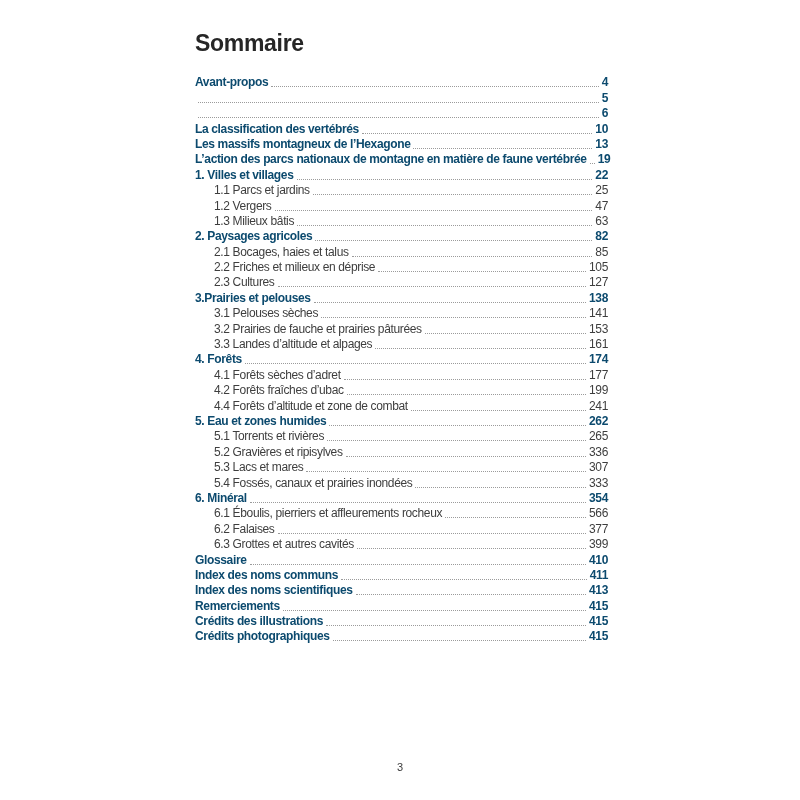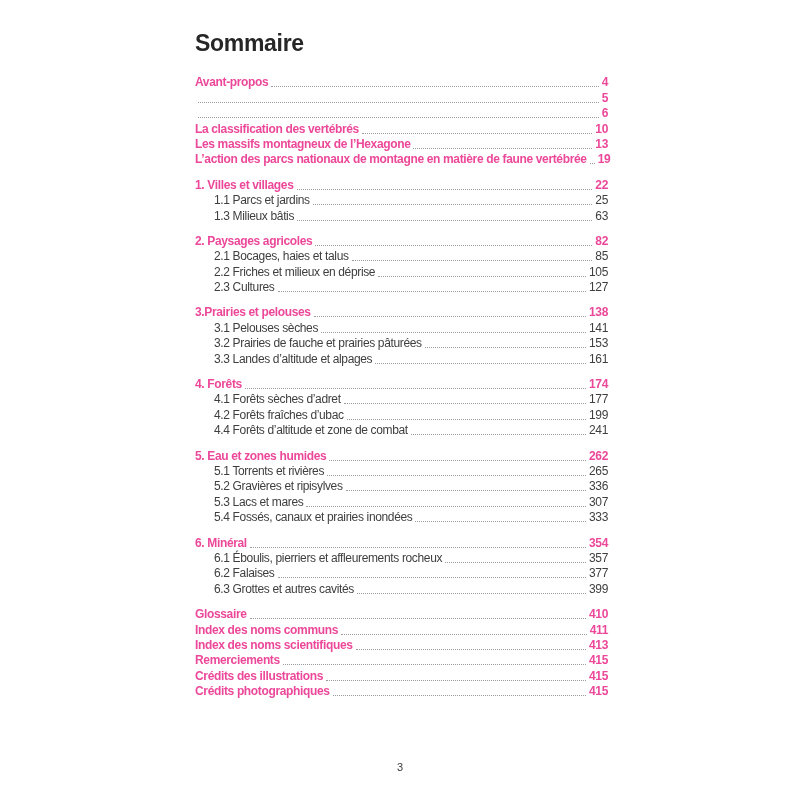--- a/index.html
+++ b/index.html
@@ -25,21 +25,21 @@
   }
   h1.title {
     margin: 0 0 19px 0;
     font-size: 23px;
     line-height: 26px;
     font-weight: 700;
     color: #262626;
     letter-spacing: -0.3px;
   }
   .group {
-    margin-top: 10px;
+    margin-top: 0;
   }
   .row {
     display: flex;
     align-items: flex-end;
     height: 15.4px;
     font-size: 12px;
     line-height: 15px;
     color: #3e3e3e;
     letter-spacing: -0.35px;
   }
@@ -52,21 +52,21 @@
     min-width: 5px;
     border-bottom: 1.6px dotted #9b9b9b;
     margin: 0 3px 3px 3px;
   }
   .row .pagenum {
     flex: 0 0 auto;
     white-space: nowrap;
   }
   .row.bold {
     font-weight: 700;
-    color: #ec4899;
+    color: #0c4a6e;
   }
   .row.sub {
     padding-left: 19px;
     font-weight: 400;
     align-items: flex-end;
   }
   .footer {
     position: absolute;
     left: 0;
     right: 0;
@@ -118,20 +118,25 @@
     <span class="label">1. Villes et villages</span>
     <span class="leader"></span>
     <span class="pagenum">22</span>
   </div>
           <div class="row sub">
     <span class="label">1.1 Parcs et jardins</span>
     <span class="leader"></span>
     <span class="pagenum">25</span>
   </div>
           <div class="row sub">
+    <span class="label">1.2 Vergers</span>
+    <span class="leader"></span>
+    <span class="pagenum">47</span>
+  </div>
+          <div class="row sub">
     <span class="label">1.3 Milieux bâtis</span>
     <span class="leader"></span>
     <span class="pagenum">63</span>
   </div>
         </div>
         <div class="group">
           <div class="row bold">
     <span class="label">2. Paysages agricoles</span>
     <span class="leader"></span>
     <span class="pagenum">82</span>
@@ -225,21 +230,21 @@
         </div>
         <div class="group">
           <div class="row bold">
     <span class="label">6. Minéral</span>
     <span class="leader"></span>
     <span class="pagenum">354</span>
   </div>
           <div class="row sub">
     <span class="label">6.1 Éboulis, pierriers et affleurements rocheux</span>
     <span class="leader"></span>
-    <span class="pagenum">357</span>
+    <span class="pagenum">566</span>
   </div>
           <div class="row sub">
     <span class="label">6.2 Falaises</span>
     <span class="leader"></span>
     <span class="pagenum">377</span>
   </div>
           <div class="row sub">
     <span class="label">6.3 Grottes et autres cavités</span>
     <span class="leader"></span>
     <span class="pagenum">399</span>

